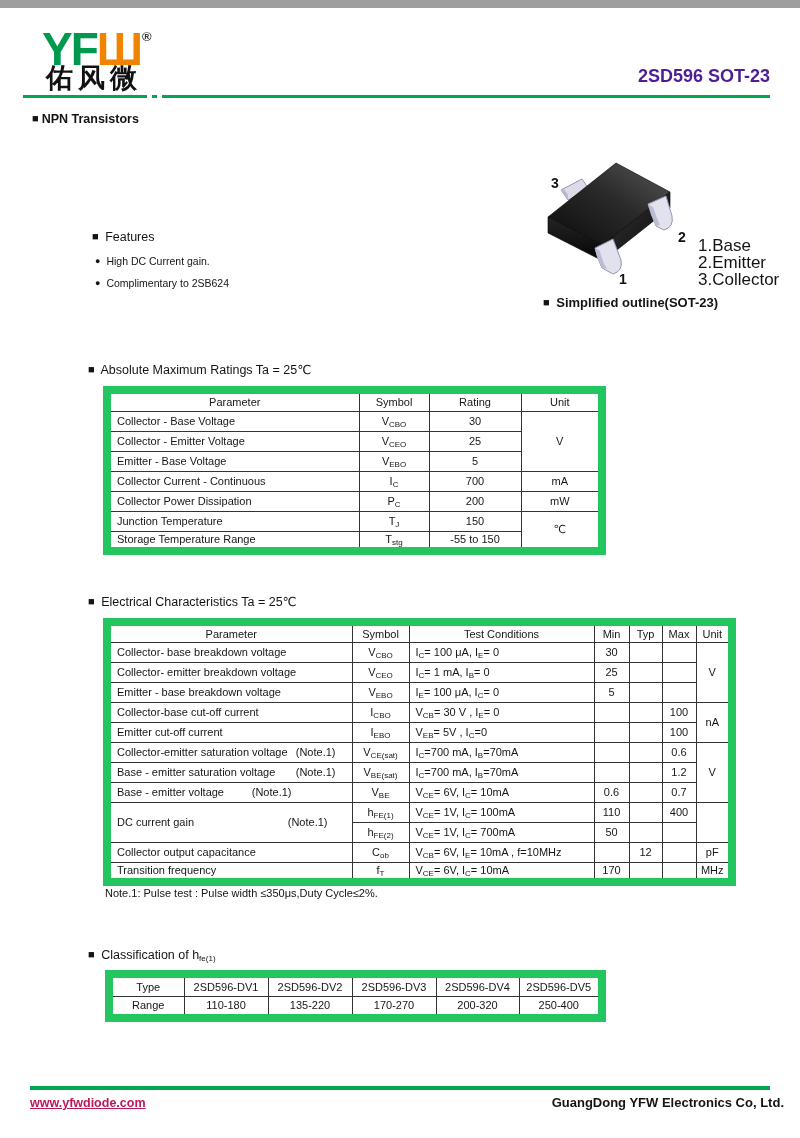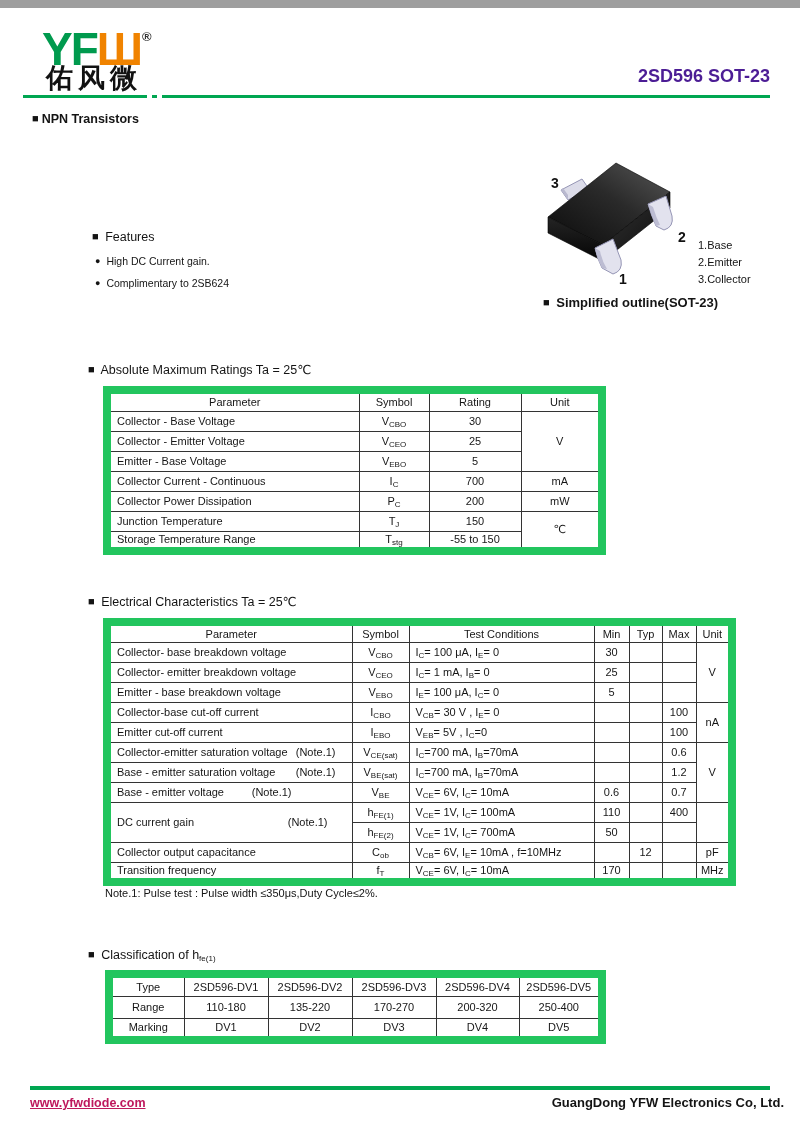--- a/index.html
+++ b/index.html
@@ -32,21 +32,21 @@
 
   
   .f-head { left:92px; top:222px; font-size:12.5px; }
   .f-item1 { left:95px; top:247px; }
   .f-item2 { left:95px; top:269px; }
   .f-item { font-size:10.5px; }
   .blt { font-size:9px; margin-right:6px; position:relative; top:-1px; }
 
   
   .pkg-svg { left:525px; top:141px; }
-  .pin-legend { left:698px; top:229px; font-size:11px; line-height:17px; }
+  .pin-legend { left:698px; top:229px; font-size:17px; line-height:17px; }
   .outline-cap { left:543px; top:287px; font-size:13px; font-weight:bold; }
 
   
   table { border-collapse:collapse; table-layout:fixed; }
   table { border:8px solid #22c55e; }
   td { border:1px solid #333; font-size:11px; color:#161616; vertical-align:middle;
        overflow:hidden; white-space:nowrap; }
   td.c { text-align:center; }
   td.l { text-align:left; padding-left:6px; }
   .pnote { display:flex; justify-content:space-between; padding-left:6px; padding-right:16px;align-items:flex-end; }
@@ -372,28 +372,20 @@
       <td>2SD596-DV5</td>
     </tr>
     <tr>
       <td>Range</td>
       <td>110-180</td>
       <td>135-220</td>
       <td>170-270</td>
       <td>200-320</td>
       <td>250-400</td>
     </tr>
-    <tr>
-      <td>Marking</td>
-      <td>DV1</td>
-      <td>DV2</td>
-      <td>DV3</td>
-      <td>DV4</td>
-      <td>DV5</td>
-    </tr>
   </tbody>
     </table>
 
   <div class="abs f-rule"></div>
   <div class="abs f-url"><a href="#">www.yfwdiode.com</a></div>
   <div class="abs f-page">1 / 2</div>
   <div class="abs f-co">GuangDong YFW Electronics Co, Ltd.</div>
 
 </div>
 

